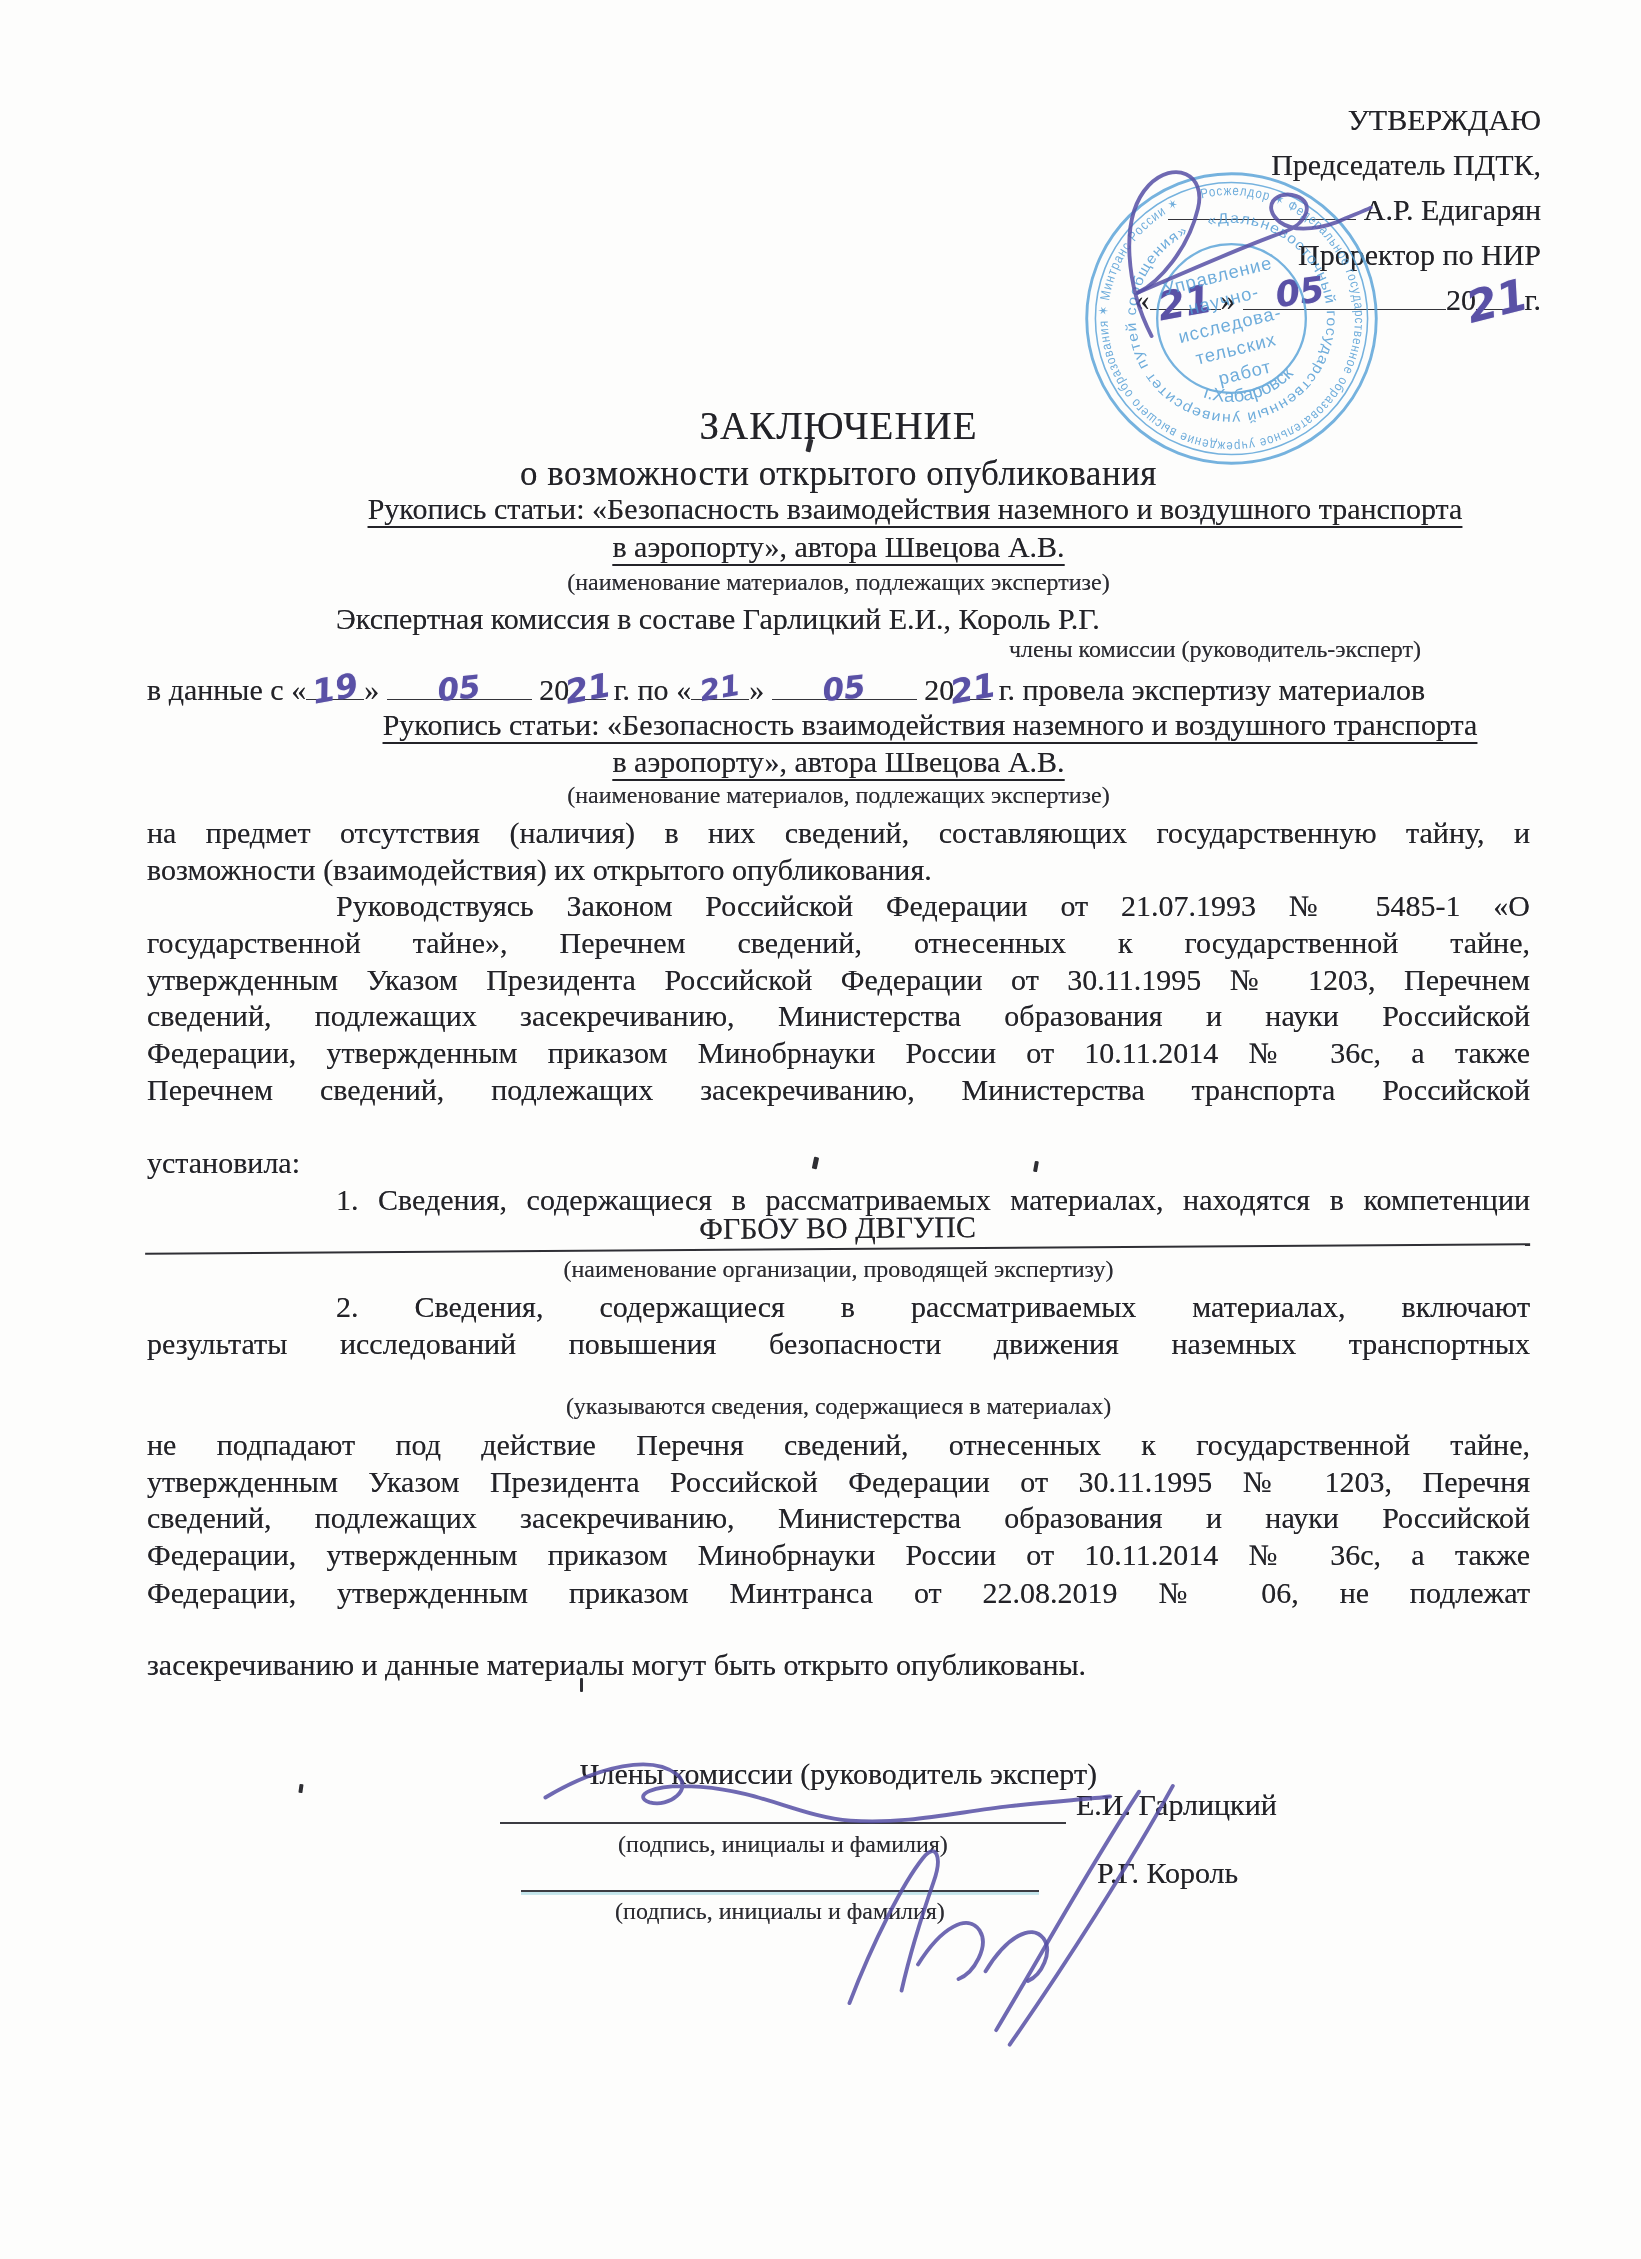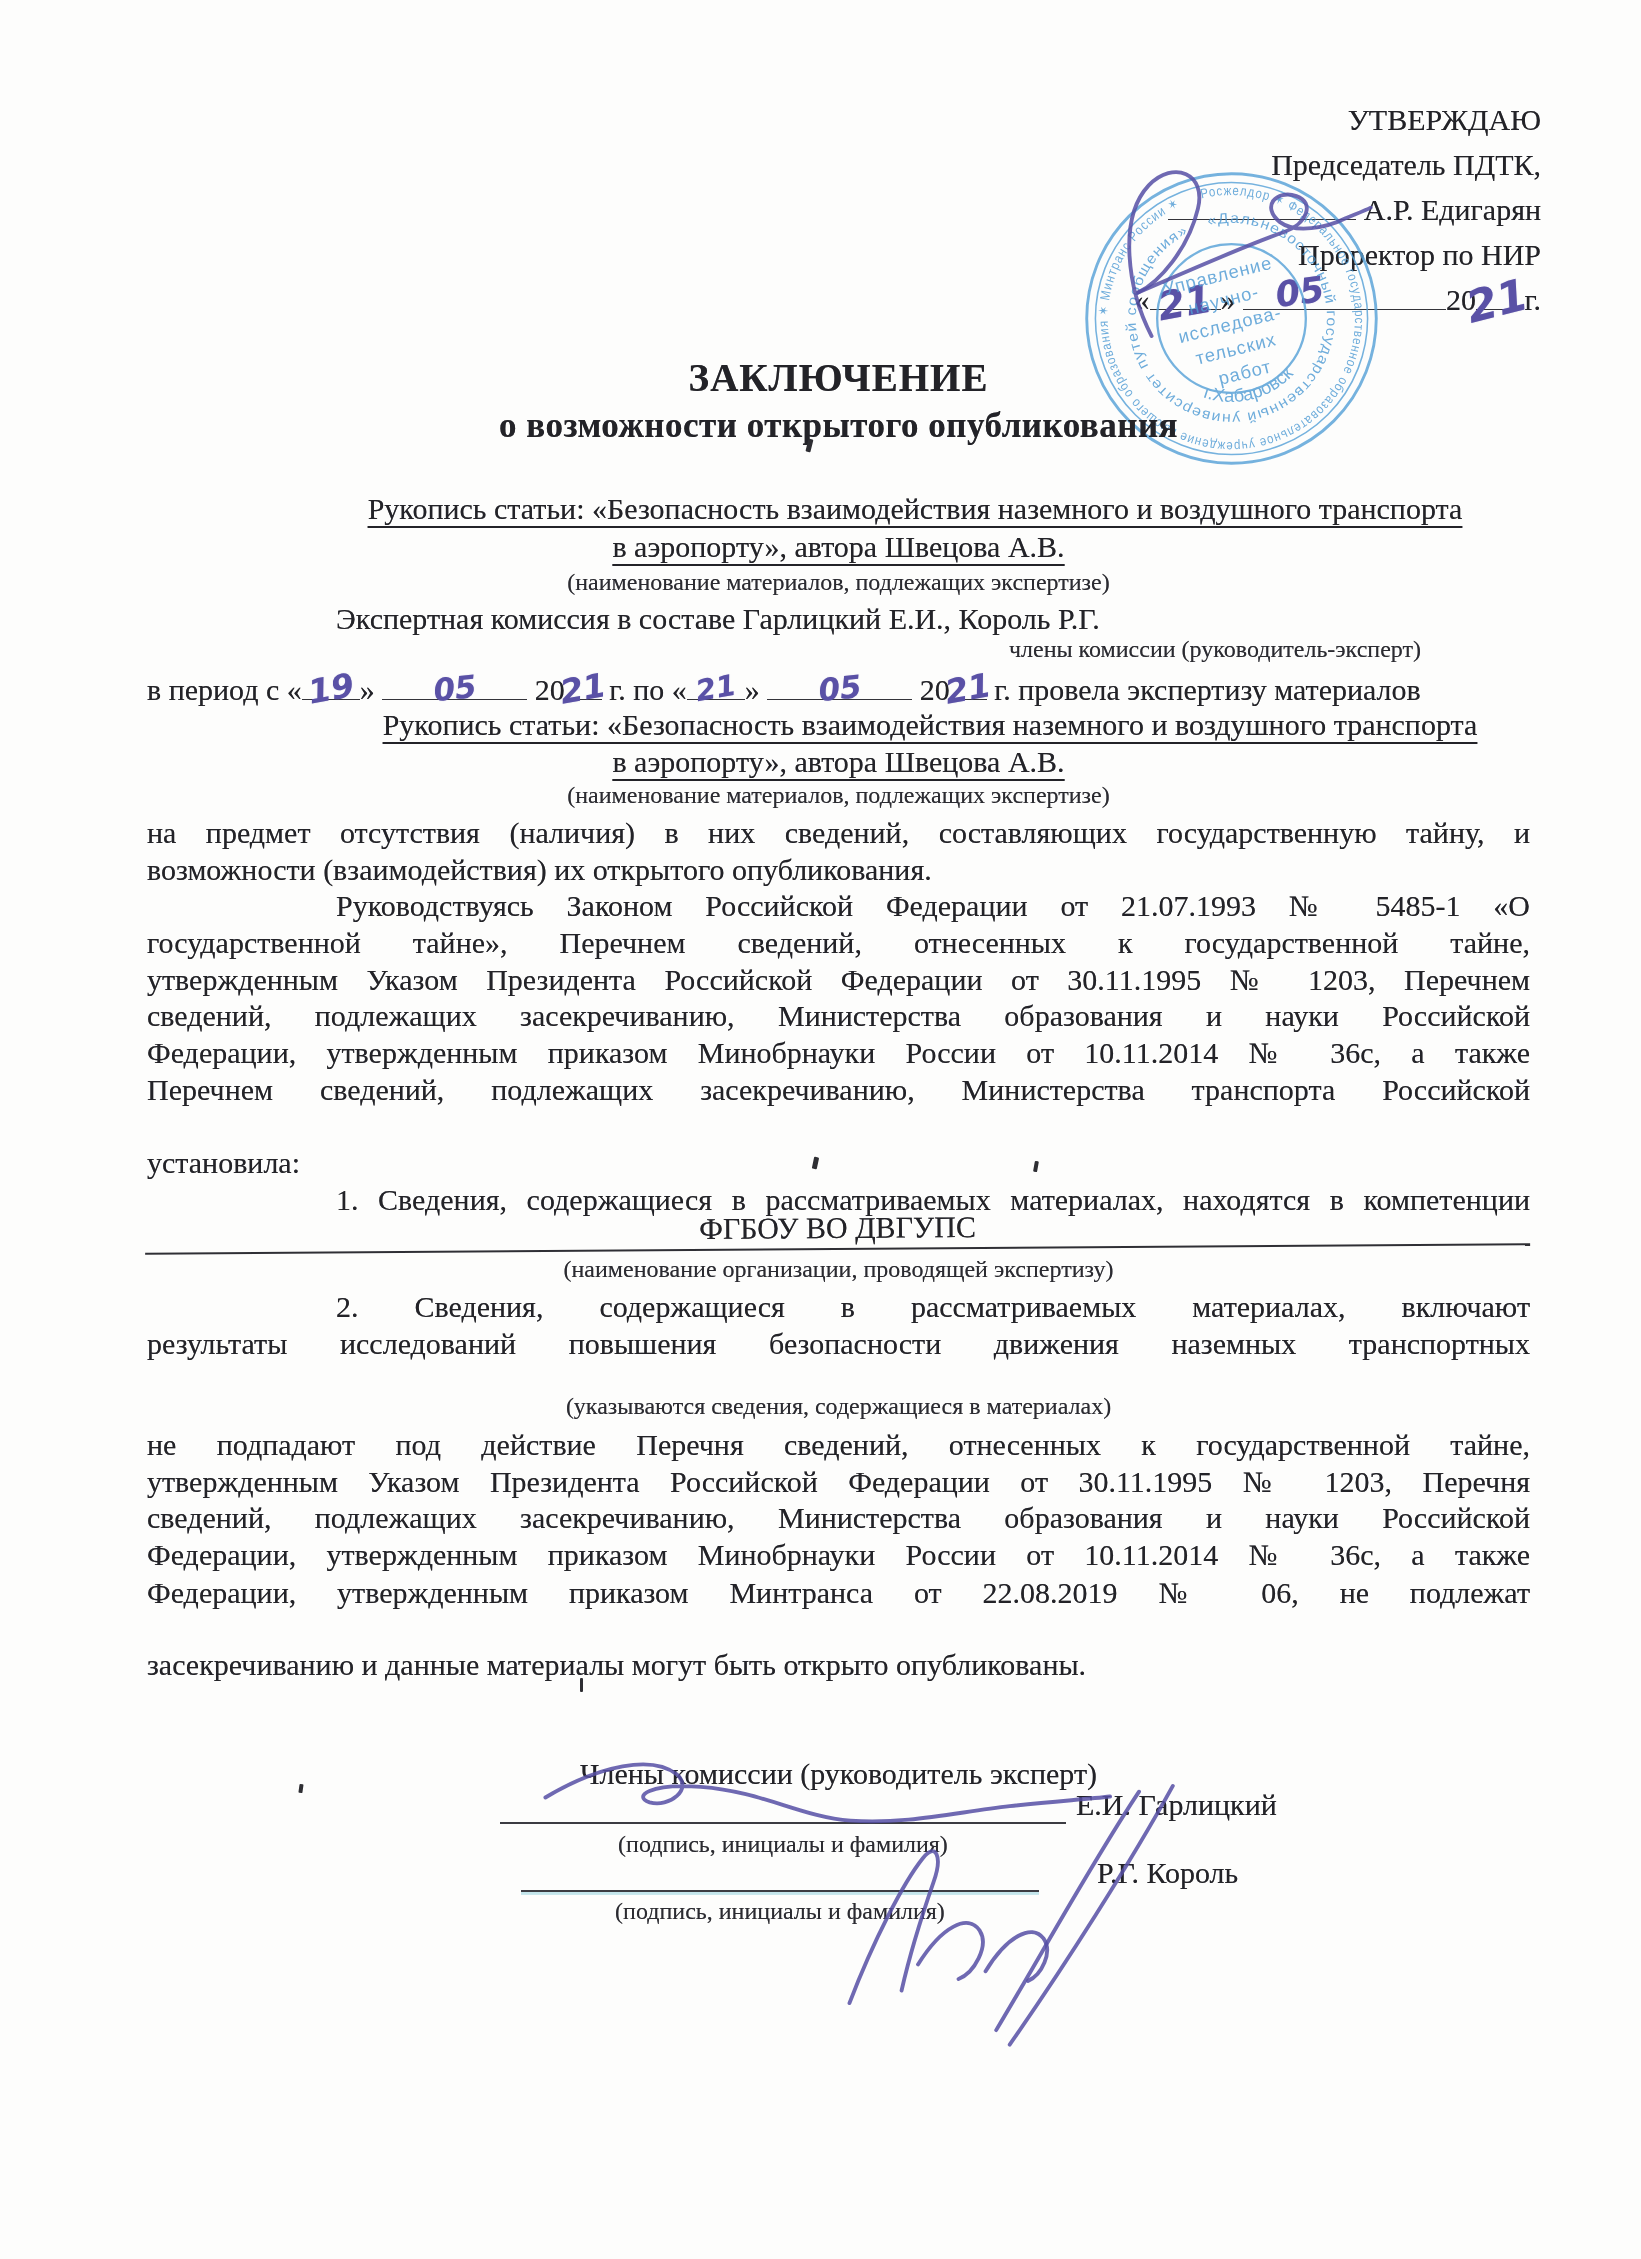--- a/index.html
+++ b/index.html
@@ -6,21 +6,21 @@
   body{width:1641px;height:2259px;position:relative;background:#fdfdfc;
        font-family:"Liberation Serif","DejaVu Serif",serif;color:#232328;}
   #page{position:absolute;inset:0;overflow:hidden;}
   .ab{position:absolute;}
   .t{font-size:30px;line-height:37px;color:#232328;text-shadow:0 0 0.5px rgba(20,20,25,.55);}
   .w{left:147px;width:1383px;}
   .jl{text-align:justify;text-align-last:justify;}
   .ind{text-indent:189px;}
   .ctr{text-align:center;}
   .cap{font-size:24px;line-height:29px;color:#2b2b31;text-shadow:0 0 0.4px rgba(20,20,25,.5);}
-  .bold{font-weight:bold;}
+  .bold{font-weight:normal;margin-top:48px;}
   .ul{text-decoration:underline;text-underline-offset:6.8px;text-decoration-thickness:1.9px;}
   .blank{display:inline-block;border-bottom:1.9px solid #34343a;position:relative;height:29px;vertical-align:baseline;}
   .hw{font-family:"DejaVu Sans",sans-serif;font-style:italic;font-weight:bold;color:#5a51a6;
       position:absolute;left:50%;bottom:-5.8px;transform:translateX(-50%) rotate(-10deg);
       font-size:33px;line-height:33px;text-shadow:0 0 1px rgba(90,81,166,.4);white-space:nowrap;}
   .approval{top:97px;right:100px;width:637px;text-align:right;font-size:30px;line-height:45px;}
   .approval .row{white-space:nowrap;}
   .sigline-el{border-bottom:2.4px solid #3c3c42;}
   .stamp{left:1079px;top:166px;width:305px;height:305px;}
   .ink{left:0;top:0;width:1641px;height:2259px;pointer-events:none;}
@@ -77,21 +77,21 @@
   <div class="ab t w ctr bold titleline2">о возможности открытого опубликования</div>
 
   <div class="ab t w ctr ul" style="top:490px;text-indent:153px">Рукопись статьи: «Безопасность взаимодействия наземного и воздушного транспорта</div>
   <div class="ab t w ctr ul" style="top:528px">в аэропорту», автора Швецова А.В.</div>
   <div class="ab cap w ctr" style="top:568px">(наименование материалов, подлежащих экспертизе)</div>
 
   <div class="ab t" style="top:600px;left:336px">Экспертная комиссия в составе Гарлицкий Е.И., Король Р.Г.</div>
   <div class="ab cap" style="top:635px;left:147px;width:1274px;text-align:right">члены комиссии (руководитель-эксперт)</div>
 
   <div class="ab t w" style="top:670px;white-space:nowrap">
-    <span>в период с</span>
+    <span>в данные с</span>
     <span>«</span><span class="blank" style="width:58px"><i class="hw">19</i></span><span>»</span>
     <span class="blank" style="width:145px"><i class="hw" style="font-size:31px;transform:translateX(-50%) rotate(-6deg)">05</i></span>
     <span>20</span><span class="blank" style="width:37px"><i class="hw">21</i></span>
     <span>г. по</span>
     <span>«</span><span class="blank" style="width:58px"><i class="hw" style="font-size:29px">21</i></span><span>»</span>
     <span class="blank" style="width:145px"><i class="hw" style="font-size:31px;transform:translateX(-50%) rotate(-6deg)">05</i></span>
     <span>20</span><span class="blank" style="width:37px"><i class="hw">21</i></span>
     <span>г. провела экспертизу материалов</span>
   </div>
 

